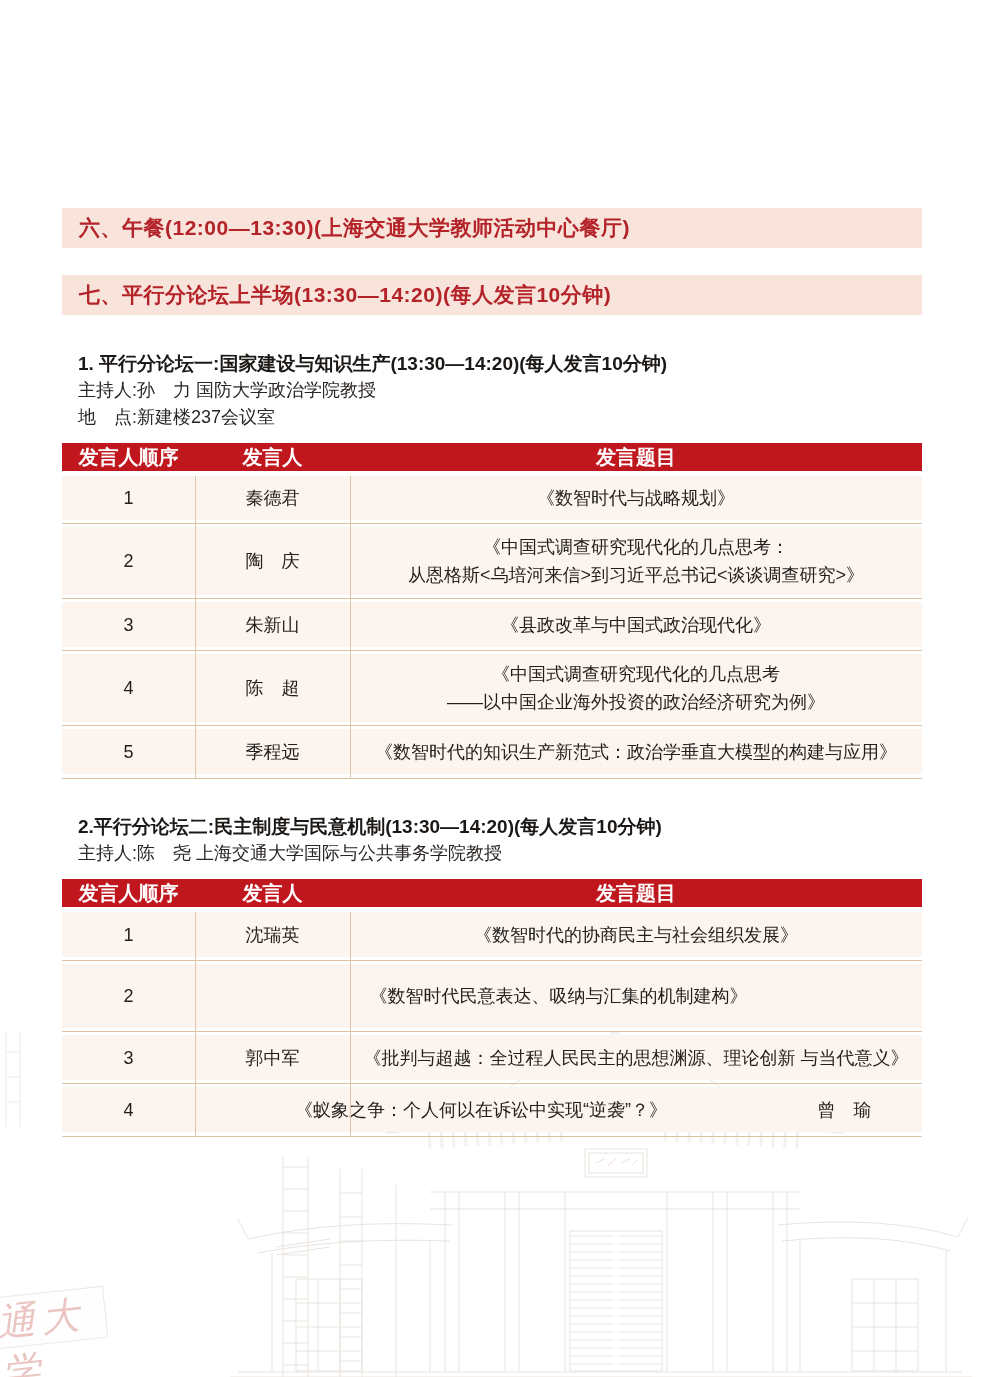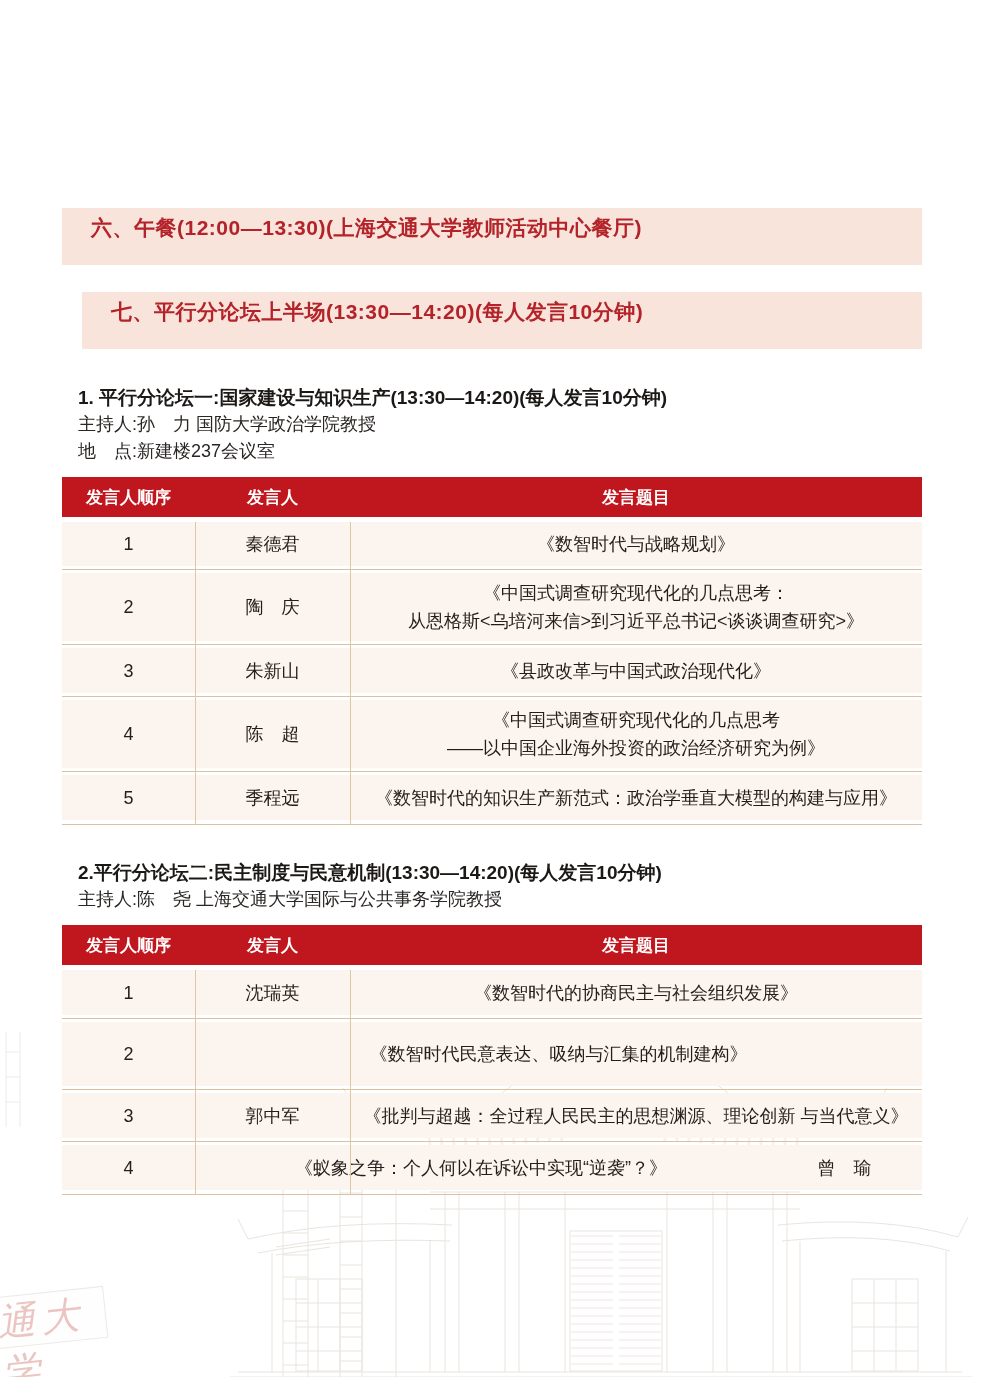--- a/index.html
+++ b/index.html
@@ -14,32 +14,32 @@
     font-family:"DejaVu Serif","Liberation Serif",serif; font-style:italic;
     font-size:38px; line-height:50px; letter-spacing:6px;
     color:rgba(201,106,96,0.38); transform:rotate(-6deg);
     border:1px solid rgba(210,190,185,0.35); padding-left:10px; background:rgba(255,253,252,0.4);
   }
 
   
   .content { position:absolute; left:62px; top:208px; width:860px; }
 
   .banner {
-    height:57px; line-height:40px; background:#f8e4da; color:#b4232a;
-    font-size:21px; font-weight:bold; padding-left:29px; letter-spacing:.5px;
-  }
-  .banner.second { margin-top:27px;margin-left:20px; }
+    height:40px; line-height:40px; background:#f8e4da; color:#b4232a;
+    font-size:21px; font-weight:bold; padding-left:17px; letter-spacing:.5px;
+  }
+  .banner.second { margin-top:27px; }
 
   .f-title { margin-top:35px; font-size:19px; font-weight:bold; line-height:27px; color:#1b1816; padding-left:16px; }
   .f-line  { font-size:18px; line-height:27px; color:#2a2624; padding-left:16px; }
 
   .table { margin-top:12px; }
   .thead {
-    display:flex; height:40px; background:#c0171e; color:#ffffff;
-    font-weight:bold; font-size:17px;
+    display:flex; height:28px; background:#c0171e; color:#ffffff;
+    font-weight:bold; font-size:20px;
   }
   .th { display:flex; align-items:center; justify-content:center; }
   .c1 { width:133px; } .c2 { width:155px; } .c3 { flex:1; }
 
   .tbody { position:relative; margin-top:5px; }
   .tbody::after { content:''; display:block; margin-top:4px; height:1px; background:#ddc19f; }
   .vline { position:absolute; top:0; bottom:0; width:1px; background:#e0c6a4; z-index:2; }
   .v1 { left:133px; } .v2 { left:288px; }
 
   .trow { position:relative; display:flex; background:#fcf4ee; }

